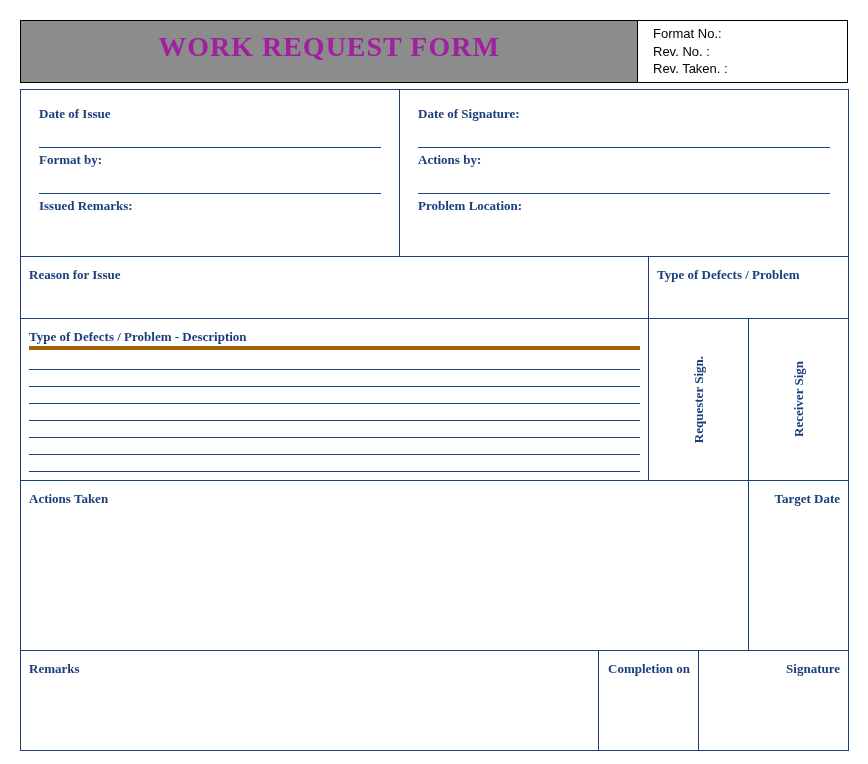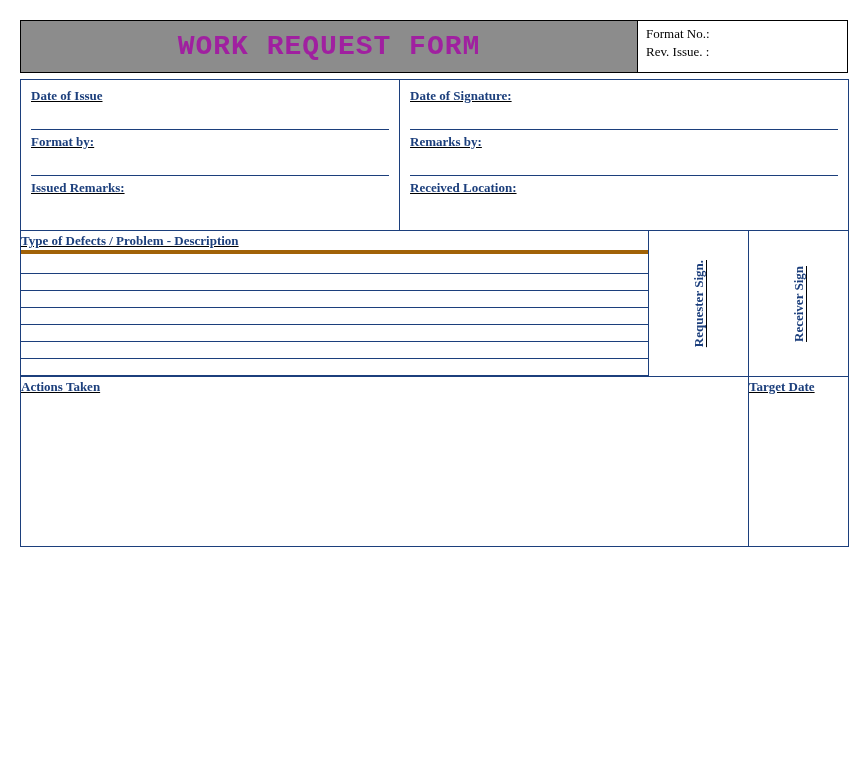--- a/index.html
+++ b/index.html
@@ -21,42 +21,41 @@
     flex: 1;
     background: #8c8c8c;
     text-align: center;
     padding: 10px 0;
   }
   .title-text {
     font-size: 28px;
     font-weight: bold;
     color: #a020a0;
     letter-spacing: 1px;
-    font-family: Liberation Mono, monospace;
+    font-family: Liberation Serif, serif;
   }
   .meta-cell {
     width: 210px;
     border-left: 1px solid #000;
-    padding: 4px 8px;
+    padding: 4px 15px;
     font-size: 13px;
     line-height: 1.35;
     color: #000;
-    font-family: Liberation Serif, serif;
+    font-family: Liberation Sans, sans-serif;
   }
   .main-table {
     width: 100%;
     border-collapse: collapse;
     margin-top: 6px;
     table-layout: fixed;
   }
   .main-table td {
     border: 1px solid #1c3f7c;
     vertical-align: top;
-    padding: 0;
-    text-decoration: underline;
+    padding: 8px;
   }
   .label {
     color: #1c3f7c;
     font-weight: bold;
     font-size: 13px;
     font-family: Georgia, serif;
   }
   .issue-block {
     padding: 6px 10px 8px 10px;
   }
@@ -91,42 +90,43 @@
     margin: 0 auto;
     padding: 10px 0;
   }
   .vcell {
     text-align: center;
     vertical-align: middle !important;
   }
   .actions-cell { height: 170px; margin-left: 48px; }
   .remarks-cell { height: 100px; }
   .center-label {
-    text-align: left;
+    text-align: right;
     padding: 4px 4px;
     margin-left: 48px;
   }
   .desc-header {
     border-bottom: 4px solid #a16207;
     padding-bottom: 1px;
     margin-bottom: 3px;
   }
 </style>
 </head>
 <body>
 
 <div class="form-container">
 
   <div class="header-row">
     <div class="title-cell">
       <span class="title-text">WORK REQUEST FORM</span>
     </div>
     <div class="meta-cell">
       <div>Format No.:</div>
-      <div>Rev. Issue.  :</div>
+      <div>Rev. No.    :</div>
+      <div>Rev. Taken.  :</div>
     </div>
   </div>
 
   <table class="main-table">
     <colgroup>
       <col style="width:253px">
       <col style="width:126px">
       <col style="width:199px">
       <col style="width:50px">
       <col style="width:50px">
@@ -143,28 +143,36 @@
           <div class="field-row"><span class="label">Format by:</span></div>
           <div class="underline-space"></div>
           <div class="field-row"><span class="label">Issued Remarks:</span></div>
           <div style="height:22px"></div>
         </div>
       </td>
       <td colspan="5">
         <div class="issue-block">
           <div class="field-row"><span class="label">Date of Signature:</span></div>
           <div class="underline-space"></div>
-          <div class="field-row"><span class="label">Remarks by:</span></div>
-          <div class="underline-space"></div>
-          <div class="field-row"><span class="label">Received Location:</span></div>
+          <div class="field-row"><span class="label">Actions by:</span></div>
+          <div class="underline-space"></div>
+          <div class="field-row"><span class="label">Problem Location:</span></div>
           <div style="height:22px"></div>
         </div>
       </td>
     </tr>
 
+    <tr>
+      <td colspan="4" class="section-pad reason-cell">
+        <span class="label">Reason for Issue</span>
+      </td>
+      <td colspan="3" class="section-pad reason-cell">
+        <span class="label">Type of Defects / Problem</span>
+      </td>
+    </tr>
 
     <tr>
       <td colspan="4" class="desc-cell">
         <div class="desc-header"><span class="label">Type of Defects / Problem - Description</span></div>
         <div class="desc-lines">
           <div class="desc-line"></div>
           <div class="desc-line"></div>
           <div class="desc-line"></div>
           <div class="desc-line"></div>
           <div class="desc-line"></div>
@@ -182,16 +190,27 @@
 
     <tr>
       <td colspan="6" class="section-pad actions-cell">
         <span class="label">Actions Taken</span>
       </td>
       <td class="center-label">
         <span class="label">Target Date</span>
       </td>
     </tr>
 
+    <tr>
+      <td colspan="3" class="section-pad remarks-cell">
+        <span class="label">Remarks</span>
+      </td>
+      <td colspan="2" class="center-label remarks-cell">
+        <span class="label">Completion on</span>
+      </td>
+      <td colspan="2" class="center-label remarks-cell">
+        <span class="label">Signature</span>
+      </td>
+    </tr>
 
   </tbody>
     </table>
 </div>
 
 </body></html>

